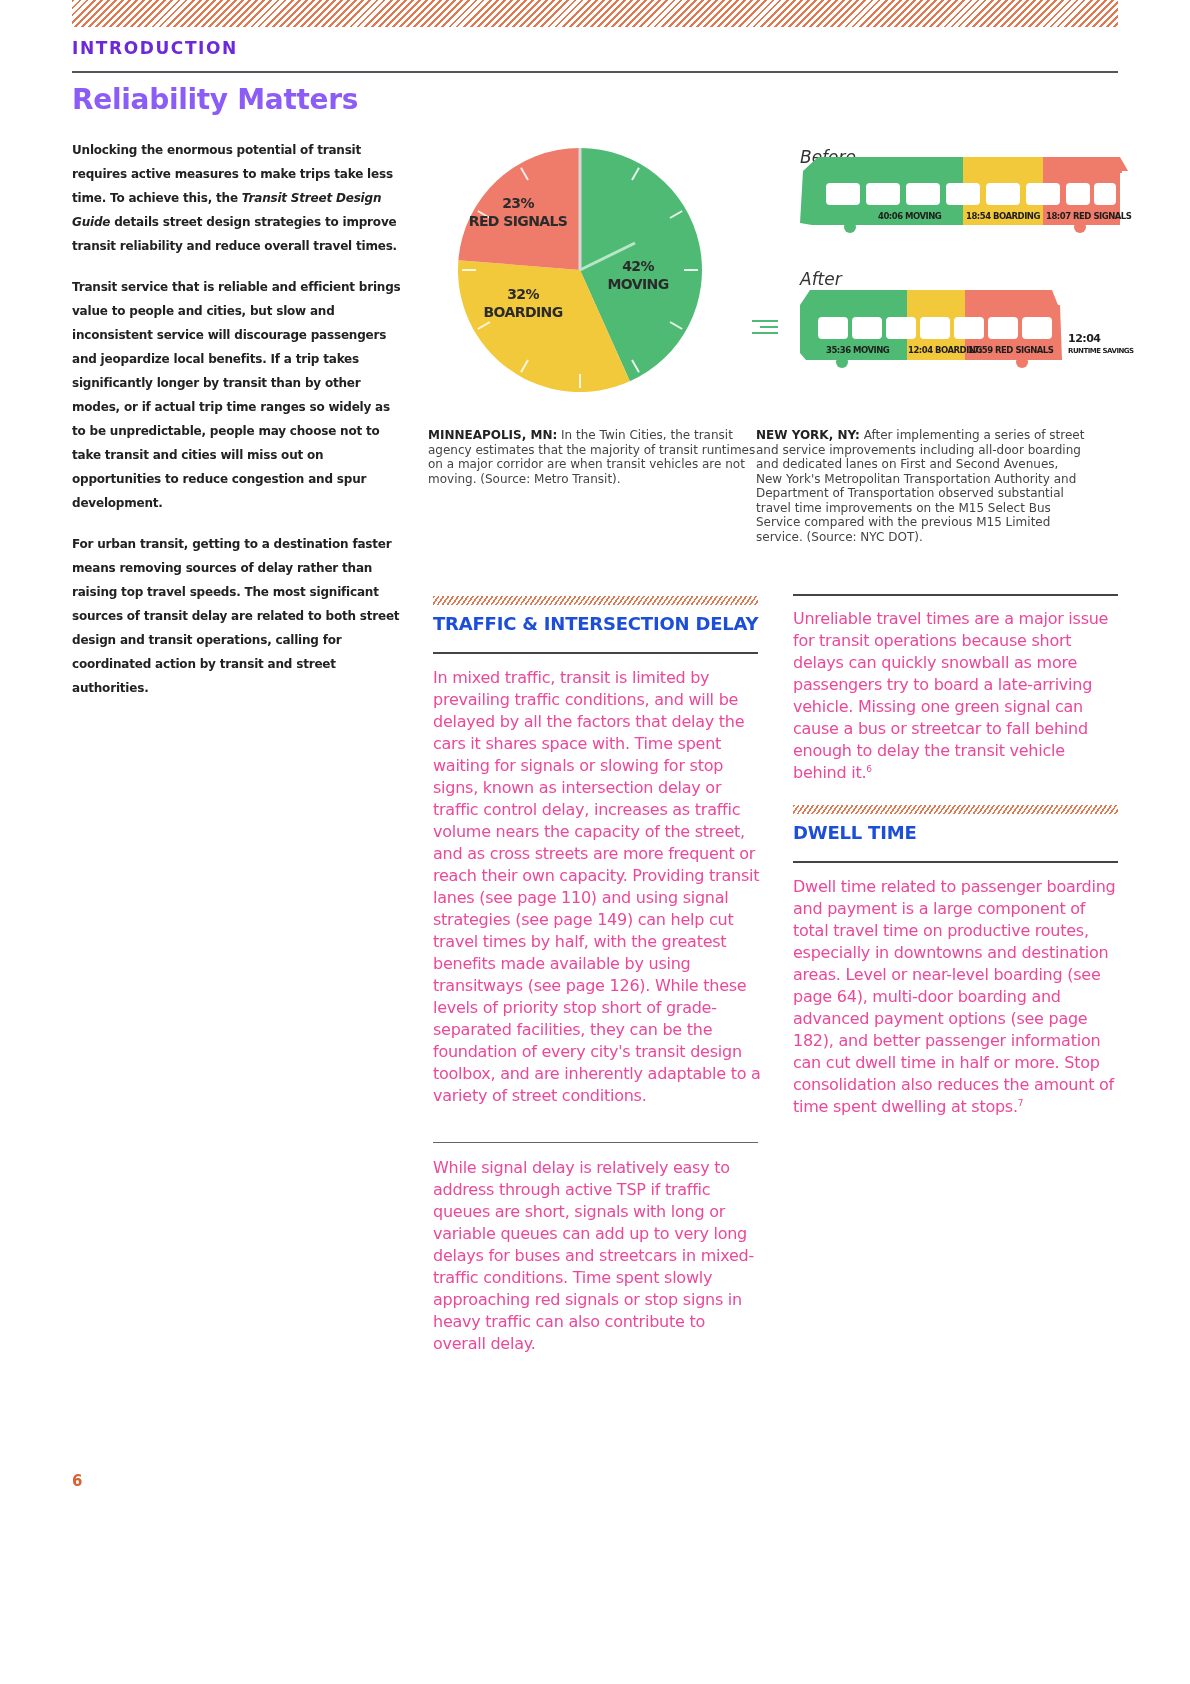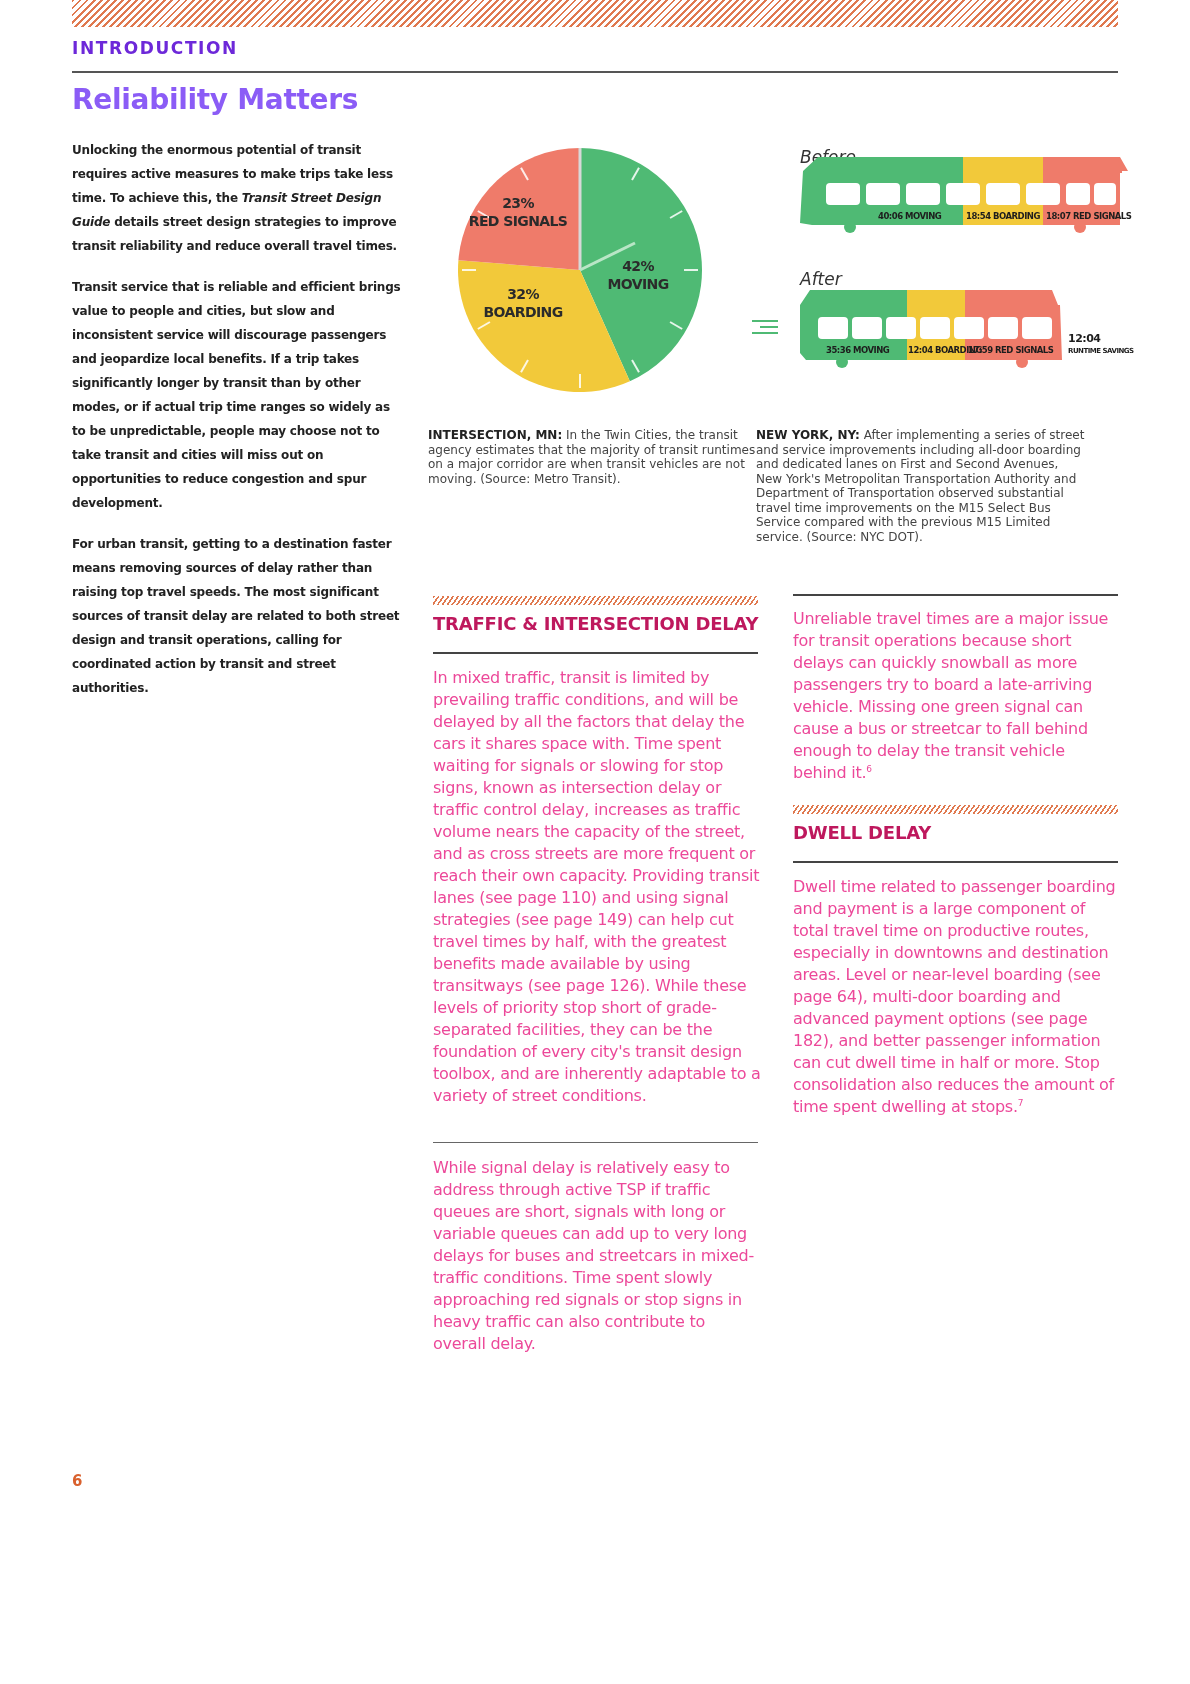--- a/index.html
+++ b/index.html
@@ -43,21 +43,21 @@
     position: absolute; font-size: 12px; line-height: 14.5px; color: #444;
   }
   .caption b { color: #222; }
   .caption-mn { left: 428px; top: 428px; width: 330px; }
   .caption-ny { left: 756px; top: 428px; width: 330px; }
 
   .hatch-sm {
     position: absolute; height: 9px;
     background: repeating-linear-gradient(125deg, #e0794f 0px, #e0794f 1.6px, #ffffff 1.6px, #ffffff 4px);
   }
-  .sub-head { position: absolute; font-weight: bold; font-size: 18px; color: #be185d; letter-spacing: -0.2px; }
+  .sub-head { position: absolute; font-weight: bold; font-size: 18px; color: #1d4ed8; letter-spacing: -0.2px; }
   .rule { position: absolute; height: 1.5px; background: #444; }
 
   .body-text {
     position: absolute; font-size: 16px; line-height: 22px; color: #ec4899; letter-spacing: -0.25px;
   }
   .body-text sup { font-size: 9px; vertical-align: super; line-height: 0; }
 
   .page-number { position: absolute; left: 72px; top: 1472px; font-weight: bold; font-size: 15px; color: #d9612e; }
 </style>
 </head>
@@ -162,31 +162,31 @@
     <circle cx="52" cy="217" r="6" fill="#4fba74"></circle>
     <circle cx="232" cy="217" r="6" fill="#ef7b6a"></circle>
     <text class="bus-txt" x="36" y="208">35:36 MOVING</text>
     <text class="bus-txt" x="118" y="208">12:04 BOARDING</text>
     <text class="bus-txt" x="178" y="208">17:59 RED SIGNALS</text>
     <text class="bus-txt" style="font-size:11px" x="278" y="197">12:04</text>
     <text class="bus-txt" style="font-size:7px" x="278" y="208">RUNTIME SAVINGS</text>
   </svg>
 </div>
 
-<div class="caption caption-mn"><b>INTERSECTION, MN:</b><span> In the Twin Cities, the transit agency estimates that the majority of transit runtimes on a major corridor are when transit vehicles are not moving. (Source: Metro Transit).</span></div>
+<div class="caption caption-mn"><b>MINNEAPOLIS, MN:</b><span> In the Twin Cities, the transit agency estimates that the majority of transit runtimes on a major corridor are when transit vehicles are not moving. (Source: Metro Transit).</span></div>
 <div class="caption caption-ny"><b>NEW YORK, NY:</b><span> After implementing a series of street and service improvements including all-door boarding and dedicated lanes on First and Second Avenues, New York's Metropolitan Transportation Authority and Department of Transportation observed substantial travel time improvements on the M15 Select Bus Service compared with the previous M15 Limited service. (Source: NYC DOT).</span></div>
 
 <div class="hatch-sm" style="left:433px; top:596px; width:325px;"></div>
 <div class="sub-head" style="left:433px; top:613px;">TRAFFIC &amp; INTERSECTION DELAY</div>
 <div class="rule" style="left:433px; top:652px; width:325px;"></div>
 <div class="body-text" style="left:433px; top:667px; width:328px;">In mixed traffic, transit is limited by prevailing traffic conditions, and will be delayed by all the factors that delay the cars it shares space with. Time spent waiting for signals or slowing for stop signs, known as intersection delay or traffic control delay, increases as traffic volume nears the capacity of the street, and as cross streets are more frequent or reach their own capacity. Providing transit lanes (see page 110) and using signal strategies (see page 149) can help cut travel times by half, with the greatest benefits made available by using transitways (see page 126). While these levels of priority stop short of grade-separated facilities, they can be the foundation of every city's transit design toolbox, and are inherently adaptable to a variety of street conditions.</div>
 <div class="rule" style="left:433px; top:1142px; width:325px; height:1px; background:#666;"></div>
 <div class="body-text" style="left:433px; top:1157px; width:328px;">While signal delay is relatively easy to address through active TSP if traffic queues are short, signals with long or variable queues can add up to very long delays for buses and streetcars in mixed-traffic conditions. Time spent slowly approaching red signals or stop signs in heavy traffic can also contribute to overall delay.</div>
 
 <div class="rule" style="left:793px; top:594px; width:325px;"></div>
 <div class="body-text" style="left:793px; top:608px; width:328px;"><span>Unreliable travel times are a major issue for transit operations because short delays can quickly snowball as more passengers try to board a late-arriving vehicle. Missing one green signal can cause a bus or streetcar to fall behind enough to delay the transit vehicle behind it.</span><sup>6</sup></div>
 
 <div class="hatch-sm" style="left:793px; top:805px; width:325px;"></div>
-<div class="sub-head" style="left:793px; top:822px;">DWELL DELAY</div>
+<div class="sub-head" style="left:793px; top:822px;">DWELL TIME</div>
 <div class="rule" style="left:793px; top:861px; width:325px;"></div>
 <div class="body-text" style="left:793px; top:876px; width:328px;"><span>Dwell time related to passenger boarding and payment is a large component of total travel time on productive routes, especially in downtowns and destination areas. Level or near-level boarding (see page 64), multi-door boarding and advanced payment options (see page 182), and better passenger information can cut dwell time in half or more. Stop consolidation also reduces the amount of time spent dwelling at stops.</span><sup>7</sup></div>
 
 <div class="page-number">6</div>
 
 </body></html>

